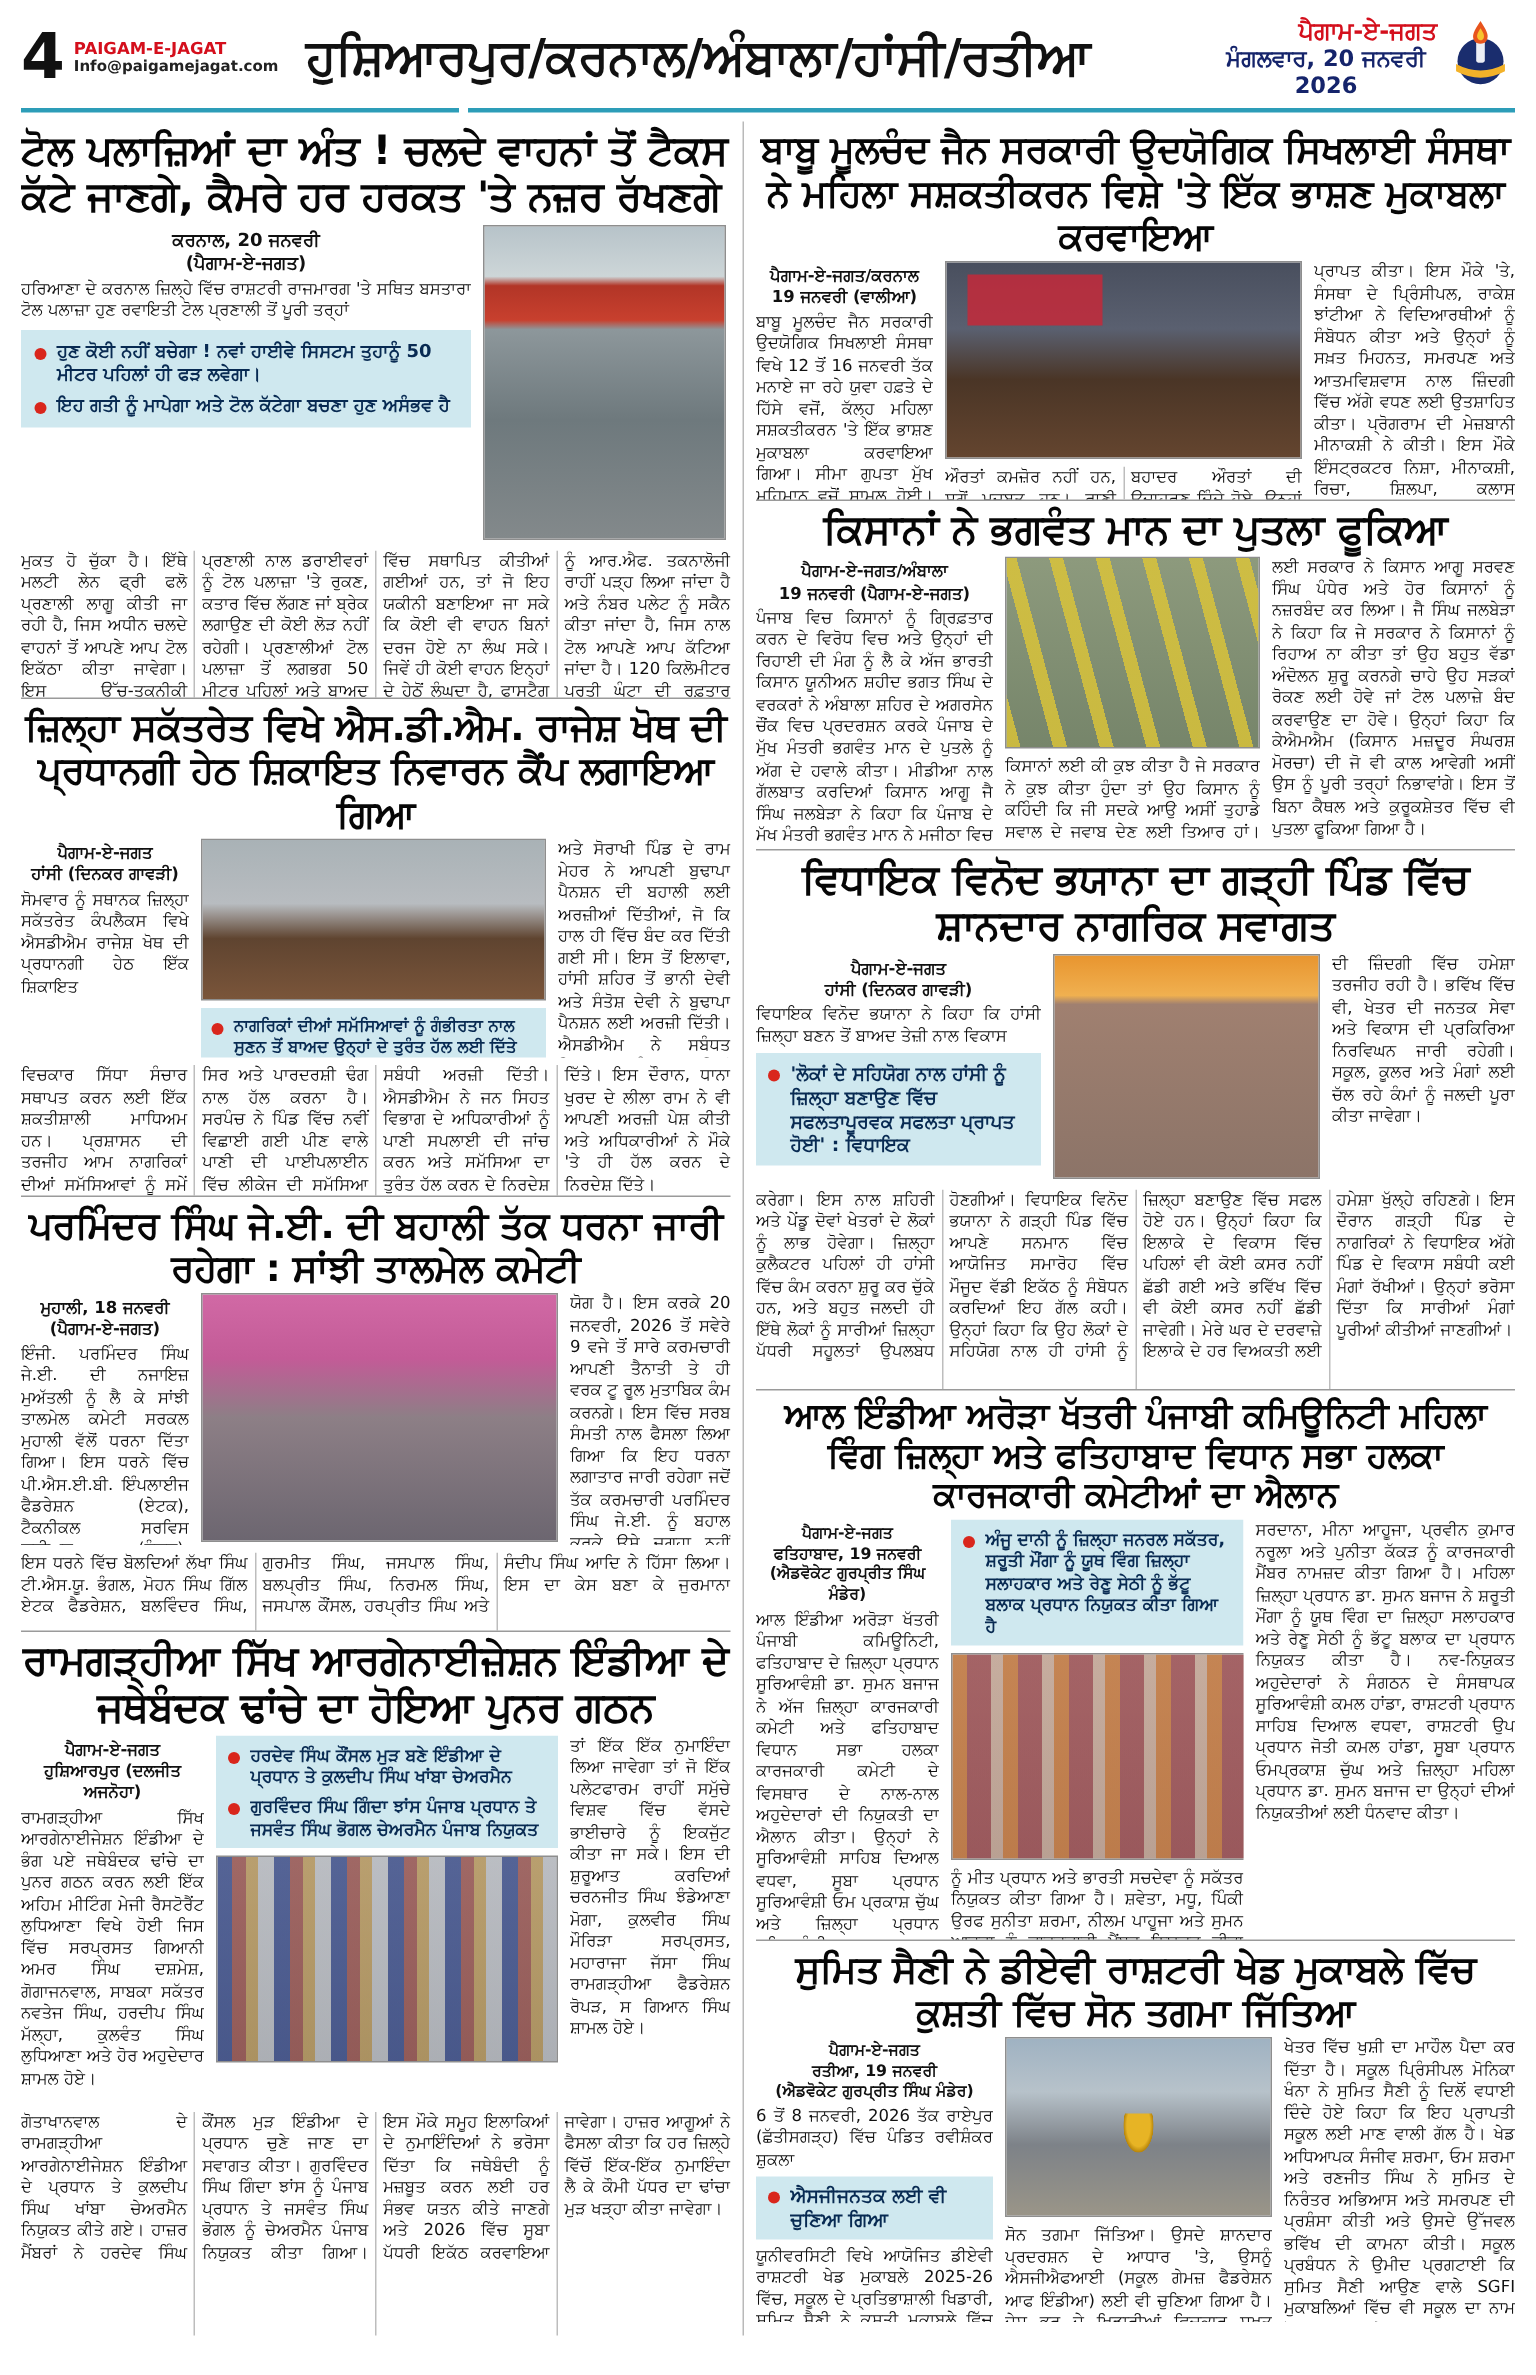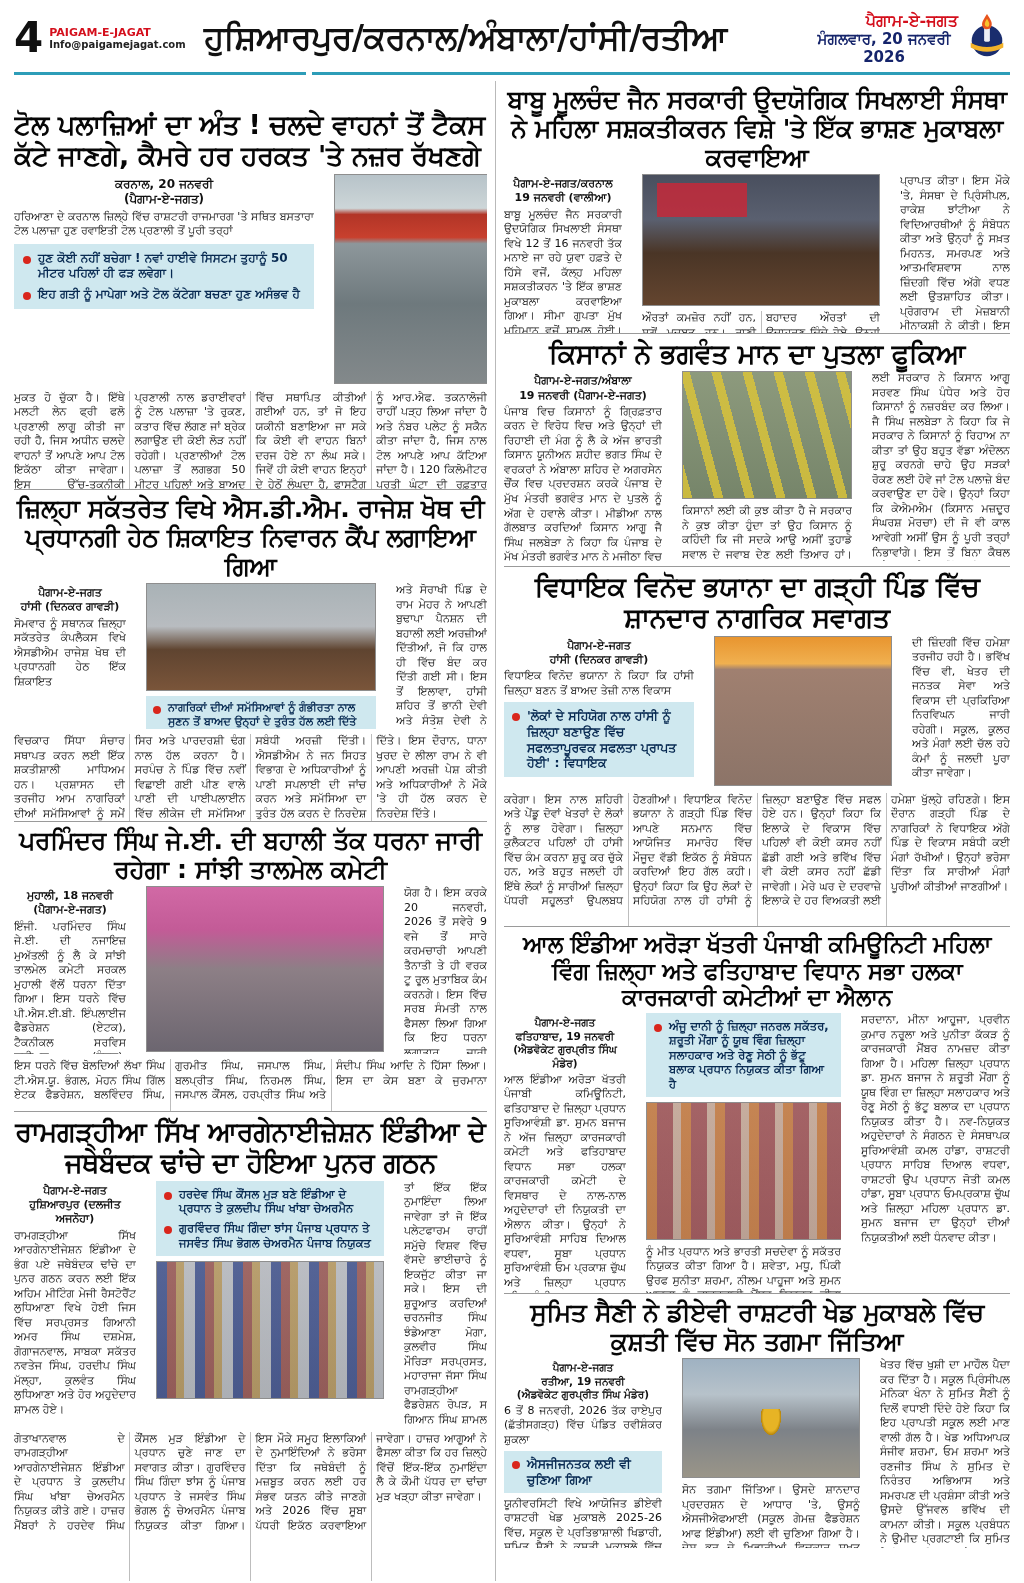--- a/index.html
+++ b/index.html
@@ -30,21 +30,21 @@
   .article.first { border-top:none; }
 
   .hl { font-weight:700; color:#060606; line-height:1.16; letter-spacing:-0.3px; }
   .hl-26 { font-size:25px; }
   .hl-24 { font-size:23px; }
   .hl-28 { font-size:27px; }
   .hl-center { text-align:center; }
 
   .dateline { text-align:center; font-weight:700; font-size:12px; line-height:1.3; margin:3px 0 2px 0; }
   .bodytxt { font-size:11px; line-height:1.32; text-align:justify; }
-  .toprow { display:flex; gap:20px; margin-top:2px; }
+  .toprow { display:flex; gap:8px; margin-top:2px; }
   .leadcol { flex:none; overflow:hidden; }
   .rightcol { flex:1; overflow:hidden; }
   .midstack { flex:none; display:flex; flex-direction:column; gap:5px; overflow:hidden; }
 
   .cols-4 { column-count:4; column-gap:10px; column-rule:1px solid #bdbdbd; overflow:hidden; margin-top:5px; }
   .cols-3 { column-count:3; column-gap:10px; column-rule:1px solid #bdbdbd; overflow:hidden; margin-top:5px; }
   .cols-2 { column-count:2; column-gap:10px; column-rule:1px solid #bdbdbd; overflow:hidden; }
 
   
   .hibox { background:#cfe8ef; padding:7px 9px; margin:5px 0; }
@@ -108,21 +108,21 @@
   </div>
   <div class="rule-row">
       <div class="seg1"></div>
       <div class="seg2"></div>
     </div>
 
   <div class="main">
 
     <div class="half-l">
 
-      <div class="article first" style="height:384px;margin-top:24px;">
+      <div class="article first" style="height:384px;">
         <div class="hl hl-28">ਟੋਲ ਪਲਾਜ਼ਿਆਂ ਦਾ ਅੰਤ ! ਚਲਦੇ ਵਾਹਨਾਂ ਤੋਂ ਟੈਕਸ ਕੱਟੇ ਜਾਣਗੇ, ਕੈਮਰੇ ਹਰ ਹਰਕਤ 'ਤੇ ਨਜ਼ਰ ਰੱਖਣਗੇ</div>
         <div class="toprow" style="height:212px;">
           <div class="leadcol" style="width:300px;">
             <div class="dateline">
               <span>ਕਰਨਾਲ, 20 ਜਨਵਰੀ</span><br>
               <span>(ਪੈਗਾਮ-ਏ-ਜਗਤ)</span>
             </div>
             <div class="bodytxt">ਹਰਿਆਣਾ ਦੇ ਕਰਨਾਲ ਜ਼ਿਲ੍ਹੇ ਵਿੱਚ ਰਾਸ਼ਟਰੀ ਰਾਜਮਾਰਗ 'ਤੇ ਸਥਿਤ ਬਸਤਾਰਾ ਟੋਲ ਪਲਾਜ਼ਾ ਹੁਣ ਰਵਾਇਤੀ ਟੋਲ ਪ੍ਰਣਾਲੀ ਤੋਂ ਪੂਰੀ ਤਰ੍ਹਾਂ</div>
             <div class="hibox">
               <div class="bitem">

